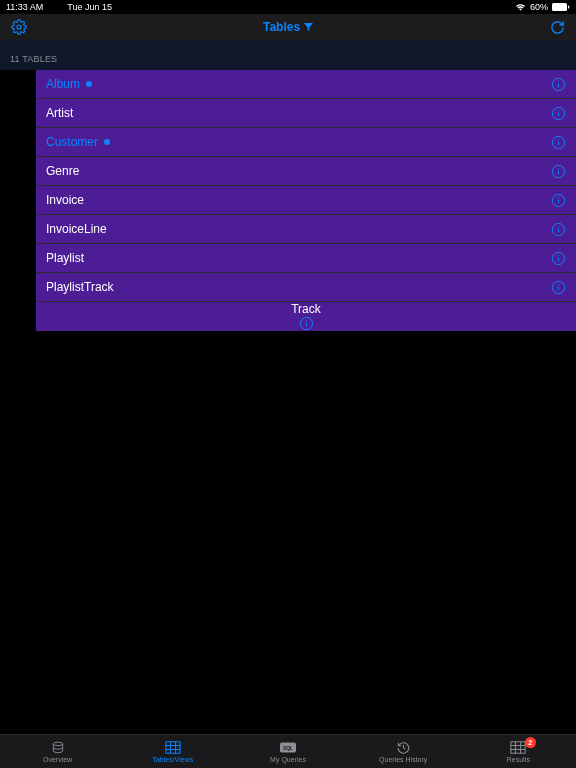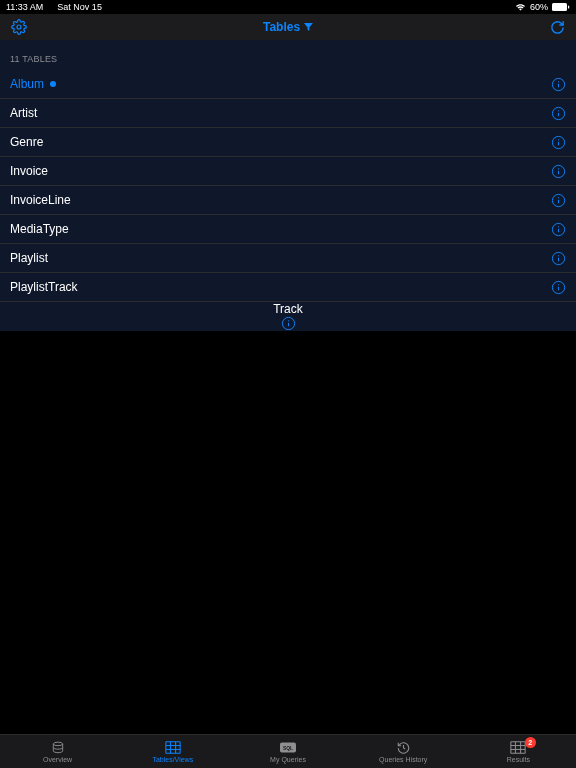--- a/index.html
+++ b/index.html
@@ -1,24 +1,24 @@
 <!DOCTYPE html>
 <html><head>
 <meta charset="utf-8">
 <style>
 * { margin: 0; padding: 0; box-sizing: border-box; -webkit-font-smoothing: antialiased; }
 html, body { width: 576px; height: 768px; background: #000; font-family: -apple-system, "Helvetica Neue", Arial, sans-serif; color: #fff; overflow: hidden; }
 .status-bar { height: 14px; display: flex; align-items: center; justify-content: space-between; padding: 0 6px; font-size: 9px; font-weight: 500; color: #fff; }
-.status-left { display: flex; gap: 14px; justify-content: flex-end; }
+.status-left { display: flex; gap: 24px; justify-content: flex-end; }
 .status-right { display: flex; align-items: center; gap: 4px; }
 .nav-bar { height: 26px; background: #1c1c1e; display: flex; align-items: center; justify-content: space-between; padding: 0 10px; }
 .nav-title { position: absolute; left: 50%; transform: translateX(-50%); color: #0a84ff; font-size: 12px; font-weight: 600; display: flex; align-items: center; gap: 4px; }
 .icon-btn { width: 18px; height: 18px; display: flex; align-items: center; justify-content: center; color: #0a84ff; cursor: pointer; }
 .section-header { padding: 14px 10px 6px 10px; font-size: 9px; color: #8e8e93; text-transform: uppercase; letter-spacing: 0.2px; background: #0f172a; }
-.list { background: #0f172a; }
+.list { background: #4c1d95; margin-left: 36px; }
 .row { height: 29px; display: flex; align-items: center; justify-content: space-between; padding: 0 10px; border-bottom: 1px solid #2c2c2e; cursor: pointer; }
 .row:last-child { border-bottom: none; flex-direction: column; }
 .row-left { display: flex; align-items: center; gap: 6px; }
 .row-label { font-size: 12px; color: #fff; }
 .row-label.highlight { color: #0a84ff; }
 .dot { width: 6px; height: 6px; border-radius: 50%; background: #0a84ff; display: inline-block; }
 .info-icon { width: 15px; height: 15px; color: #0a84ff; flex-shrink: 0; }
 .tab-bar { position: absolute; bottom: 0; left: 0; right: 0; height: 34px; background: #1a1a1c; display: flex; border-top: 1px solid #2c2c2e; }
 .tab { flex: 1; display: flex; flex-direction: column; align-items: center; justify-content: center; gap: 1px; color: #8e8e93; cursor: pointer; position: relative; }
 .tab.active { color: #0a84ff; }
@@ -26,21 +26,21 @@
 .tab-label { font-size: 7px; }
 .badge { position: absolute; top: 2px; right: 35%; min-width: 11px; height: 11px; border-radius: 6px; background: #ff3b30; color: #fff; font-size: 7px; font-weight: 600; display: flex; align-items: center; justify-content: center; padding: 0 3px; }
 svg { display: block; }
 </style>
 </head>
 <body>
 
 <div class="status-bar">
   <div class="status-left">
     <span>11:33 AM</span>
-    <span>Sat Nov 15</span>
+    <span>Tue Jun 15</span>
   </div>
   <div class="status-right">
     <span>
       <svg width="11" height="8" viewBox="0 0 11 8" fill="currentColor">
           <path d="M5.5 7.5 L4 6 C4.8 5.2 6.2 5.2 7 6 Z M2.5 4.5 C4.2 2.8 6.8 2.8 8.5 4.5 L7.5 5.5 C6.4 4.4 4.6 4.4 3.5 5.5 Z M1 3 C3.5 0.5 7.5 0.5 10 3 L9 4 C7 2 4 2 2 4 Z"></path>
         </svg>
     </span>
     <span>60%</span>
     <span>
       <svg width="18" height="8" viewBox="0 0 18 8">
@@ -98,20 +98,33 @@
       <span class="info-icon">
         <svg viewBox="0 0 22 22" fill="none" stroke="currentColor" stroke-width="1.4">
           <circle cx="11" cy="11" r="9"></circle>
           <line x1="11" y1="10" x2="11" y2="15"></line>
           <circle cx="11" cy="7" r="0.9" fill="currentColor" stroke="none"></circle>
         </svg>
       </span>
     </div>
     <div class="row">
       <div class="row-left">
+        <span class="row-label highlight">Customer</span>
+        <span class="dot"></span>
+      </div>
+      <span class="info-icon">
+        <svg viewBox="0 0 22 22" fill="none" stroke="currentColor" stroke-width="1.4">
+          <circle cx="11" cy="11" r="9"></circle>
+          <line x1="11" y1="10" x2="11" y2="15"></line>
+          <circle cx="11" cy="7" r="0.9" fill="currentColor" stroke="none"></circle>
+        </svg>
+      </span>
+    </div>
+    <div class="row">
+      <div class="row-left">
         <span class="row-label">Genre</span>
       </div>
       <span class="info-icon">
         <svg viewBox="0 0 22 22" fill="none" stroke="currentColor" stroke-width="1.4">
           <circle cx="11" cy="11" r="9"></circle>
           <line x1="11" y1="10" x2="11" y2="15"></line>
           <circle cx="11" cy="7" r="0.9" fill="currentColor" stroke="none"></circle>
         </svg>
       </span>
     </div>
@@ -123,32 +136,20 @@
         <svg viewBox="0 0 22 22" fill="none" stroke="currentColor" stroke-width="1.4">
           <circle cx="11" cy="11" r="9"></circle>
           <line x1="11" y1="10" x2="11" y2="15"></line>
           <circle cx="11" cy="7" r="0.9" fill="currentColor" stroke="none"></circle>
         </svg>
       </span>
     </div>
     <div class="row">
       <div class="row-left">
         <span class="row-label">InvoiceLine</span>
-      </div>
-      <span class="info-icon">
-        <svg viewBox="0 0 22 22" fill="none" stroke="currentColor" stroke-width="1.4">
-          <circle cx="11" cy="11" r="9"></circle>
-          <line x1="11" y1="10" x2="11" y2="15"></line>
-          <circle cx="11" cy="7" r="0.9" fill="currentColor" stroke="none"></circle>
-        </svg>
-      </span>
-    </div>
-    <div class="row">
-      <div class="row-left">
-        <span class="row-label">MediaType</span>
       </div>
       <span class="info-icon">
         <svg viewBox="0 0 22 22" fill="none" stroke="currentColor" stroke-width="1.4">
           <circle cx="11" cy="11" r="9"></circle>
           <line x1="11" y1="10" x2="11" y2="15"></line>
           <circle cx="11" cy="7" r="0.9" fill="currentColor" stroke="none"></circle>
         </svg>
       </span>
     </div>
     <div class="row">

